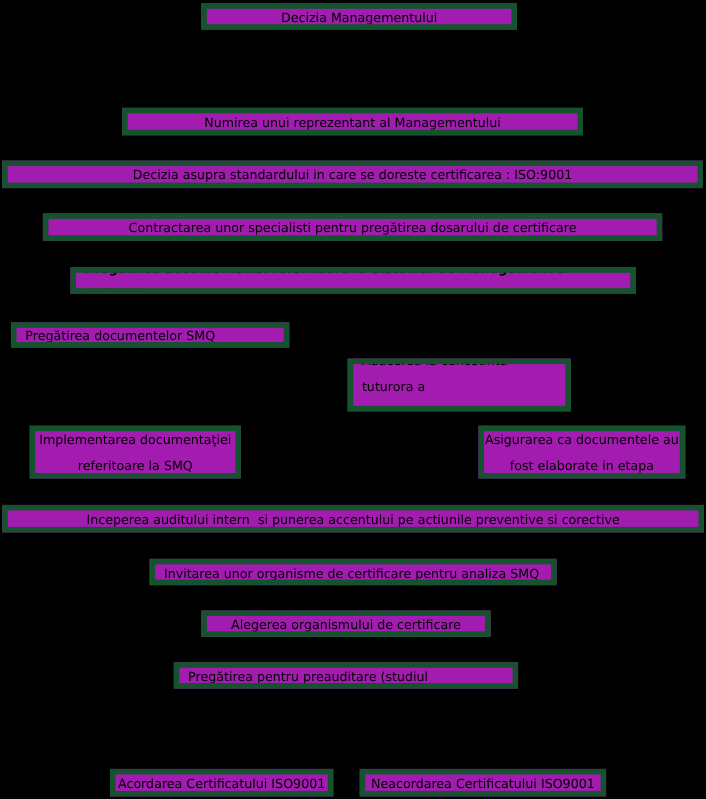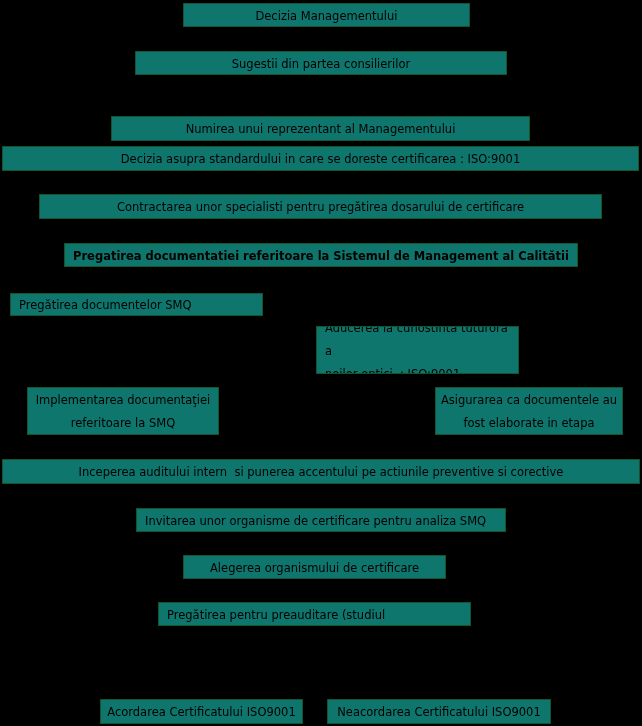--- a/index.html
+++ b/index.html
@@ -13,22 +13,22 @@
     height: 726px;
     background: #000000;
     font-family: "DejaVu Sans", "Liberation Sans", sans-serif;
     font-size: 11.5px;
     color: #000000;
     overflow: hidden;
   }
   .box {
     position: absolute;
     box-sizing: border-box;
-    background: #0f766e;
-    border: 1px solid #14532d;
+    background: #a21caf;
+    border: 5px solid #14532d;
     display: flex;
     align-items: center;
     justify-content: center;
     text-align: center;
     line-height: 23px;
     white-space: pre-wrap;
     padding-top: 2px;
     overflow: hidden;
   }
   .box.left {
@@ -36,22 +36,21 @@
     text-align: left;
     padding-left: 8px;
     padding-right: 4px;
   }
 </style>
 </head>
 <body>
 
 <div class="stage">
   <div class="box" style="left:183px; top:3px; width:287px; height:24px;">Decizia Managementului</div>
-  <div class="box" style="left:135px; top:51px; width:372px; height:24px;">Sugestii din partea consilierilor</div>
-  <div class="box" style="left:111px; top:116px; width:419px; height:25px;">Numirea unui reprezentant al Managementului</div>
+  <div class="box" style="left:111px; top:98px; width:419px; height:25px;">Numirea unui reprezentant al Managementului</div>
   <div class="box" style="left:2px; top:146px; width:637px; height:25px;">Decizia asupra standardului in care se doreste certificarea : ISO:9001</div>
   <div class="box" style="left:39px; top:194px; width:563px; height:25px;">Contractarea unor specialisti pentru pregătirea dosarului de certificare</div>
   <div class="box left" style="left:64px; top:243px; width:514px; height:24px;font-weight:bold;">Pregatirea documentatiei referitoare la Sistemul de Management al Calitătii</div>
   <div class="box left" style="left:10px; top:293px; width:253px; height:23px;">Pregătirea documentelor SMQ</div>
   <div class="box left" style="left:316px; top:326px; width:203px; height:48px;">Aducerea la cunostinta tuturora a
 noilor optici  : ISO:9001</div>
   <div class="box" style="left:27px; top:387px; width:192px; height:48px;">Implementarea documentaţiei
 referitoare la SMQ</div>
   <div class="box" style="left:435px; top:387px; width:188px; height:48px;">Asigurarea ca documentele au
 fost elaborate in etapa</div>

